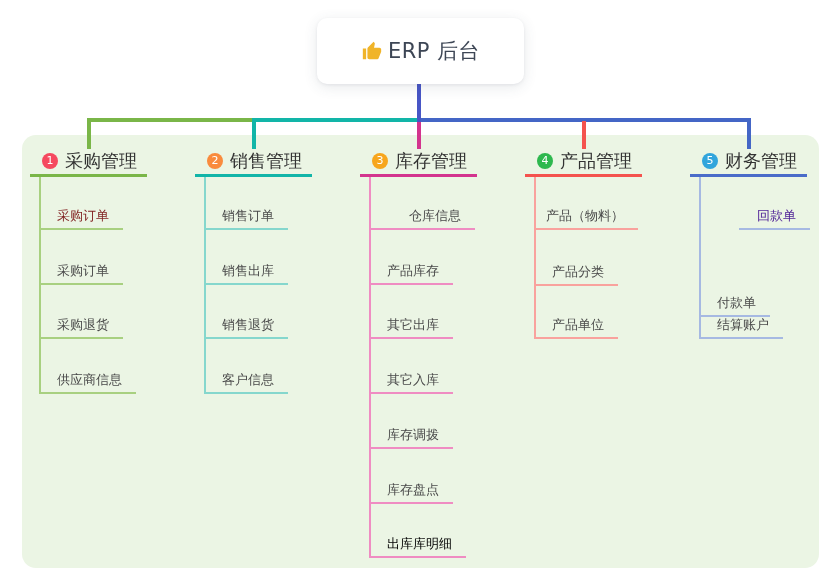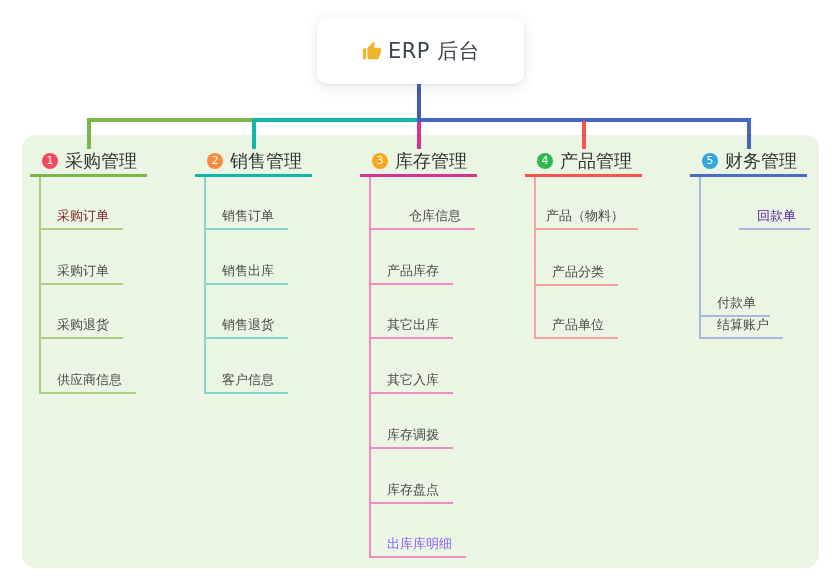--- a/index.html
+++ b/index.html
@@ -69,21 +69,21 @@
         <div class="badge" style="background: rgb(247, 166, 29);">3</div>
         <div class="branch-title" style="color: rgb(51, 51, 51);">库存管理</div>
       </div>
       <div class="line" style="left: 369px; top: 177px; width: 2px; height: 381.2px; background: rgb(239, 140, 194);"></div>
       <div class="child-item" style="left: 369px; top: 204px; border-bottom-color: rgb(239, 140, 194); color: rgb(74, 74, 74); padding-left: 40px;">仓库信息</div>
       <div class="child-item" style="left: 369px; top: 258.7px; border-bottom-color: rgb(239, 140, 194); color: rgb(74, 74, 74);">产品库存</div>
       <div class="child-item" style="left: 369px; top: 313.4px; border-bottom-color: rgb(239, 140, 194); color: rgb(74, 74, 74);">其它出库</div>
       <div class="child-item" style="left: 369px; top: 368.1px; border-bottom-color: rgb(239, 140, 194); color: rgb(74, 74, 74);">其它入库</div>
       <div class="child-item" style="left: 369px; top: 422.8px; border-bottom-color: rgb(239, 140, 194); color: rgb(74, 74, 74);">库存调拨</div>
       <div class="child-item" style="left: 369px; top: 477.5px; border-bottom-color: rgb(239, 140, 194); color: rgb(74, 74, 74);">库存盘点</div>
-      <div class="child-item" style="left: 369px; top: 532.2px; border-bottom-color: rgb(239, 140, 194); color: #8b5cf6;">出库库明细</div>
+      <div class="child-item" style="left: 369px; top: 532.2px; border-bottom-color: rgb(239, 140, 194); color: #000000;">出库库明细</div>
       <div class="branch-header" style="left: 525px; top: 147px; width: 117px; border-bottom: 3px solid rgb(244, 83, 78);">
         <div class="badge" style="background: rgb(46, 184, 78);">4</div>
         <div class="branch-title" style="color: rgb(51, 51, 51);">产品管理</div>
       </div>
       <div class="line" style="left: 534px; top: 177px; width: 2px; height: 162.4px; background: rgb(249, 162, 157);"></div>
       <div class="child-item" style="left: 534px; top: 204px; border-bottom-color: rgb(249, 162, 157); color: rgb(74, 74, 74); padding-left: 12px;">产品（物料）</div>
       <div class="child-item" style="left: 534px; top: 260px; border-bottom-color: rgb(249, 162, 157); color: rgb(74, 74, 74);">产品分类</div>
       <div class="child-item" style="left: 534px; top: 313.4px; border-bottom-color: rgb(249, 162, 157); color: rgb(74, 74, 74);">产品单位</div>
       <div class="branch-header" style="left: 690px; top: 147px; width: 117px; border-bottom: 3px solid rgb(74, 108, 201);">
         <div class="badge" style="background: rgb(49, 165, 220);">5</div>

